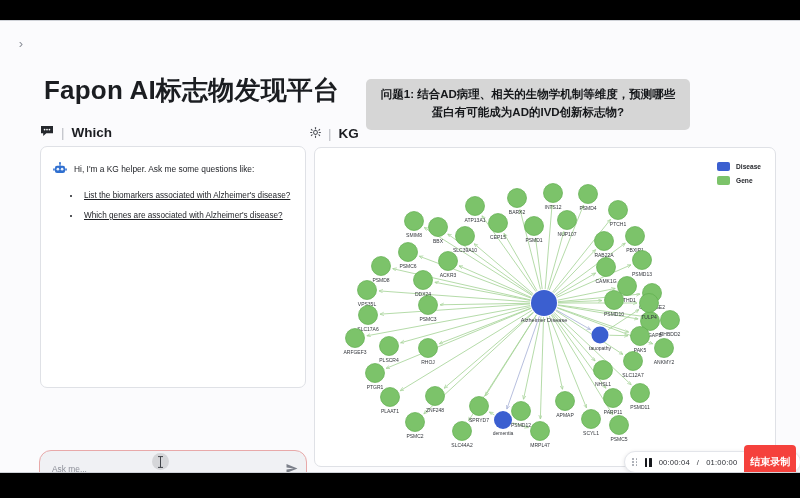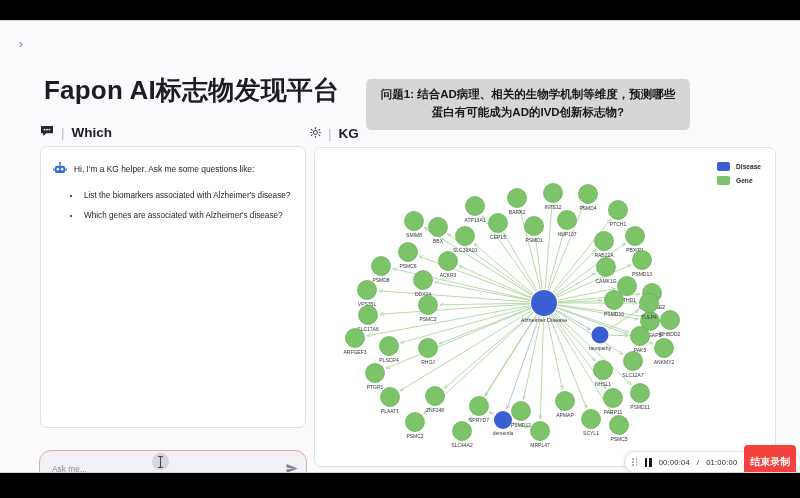--- a/index.html
+++ b/index.html
@@ -53,32 +53,32 @@
     width: 324px; padding: 7px 12px 8px 12px;
     background: #d6d6d6; border-radius: 5px;
     text-align: center;
     font-size: 11.5px; font-weight: bold; color: #15171a;
     line-height: 1.55;
   }
 
   
   .chat-panel {
     position: absolute; left: 40px; top: 125px;
-    width: 266px; height: 282px;
+    width: 266px; height: 242px;
     background: #fff;
     border: 1px solid #dfe1e6; border-radius: 7px;
   }
   .chat-msg { position: absolute; left: 12px; top: 14px; right: 10px; }
   .chat-row { display: flex; align-items: flex-start; gap: 7px; }
   .bot-avatar { flex: 0 0 auto; margin-top: 1px; }
   .chat-greeting { font-size: 8.4px; color: #1d1f24; line-height: 1.3; padding-top: 3px; }
   .chat-bullets { margin: 10px 0 0 28px; }
   .chat-bullets li {
     font-size: 8.2px; color: #1d1f24; line-height: 1.35;
-    margin-bottom: 9px; list-style: disc; padding-left: 3px;
+    margin-bottom: 9px; list-style: disc; padding-left: 3px; text-decoration: underline;
   }
 
   
   .chat-input-wrap {
     position: absolute; left: 39px; top: 429px;
     width: 268px; height: 37px;
     border: 1px solid #e8a9a9; border-radius: 12px;
     background: #f0f1f4;
     display: flex; align-items: center;
     padding: 0 8px 0 12px;

